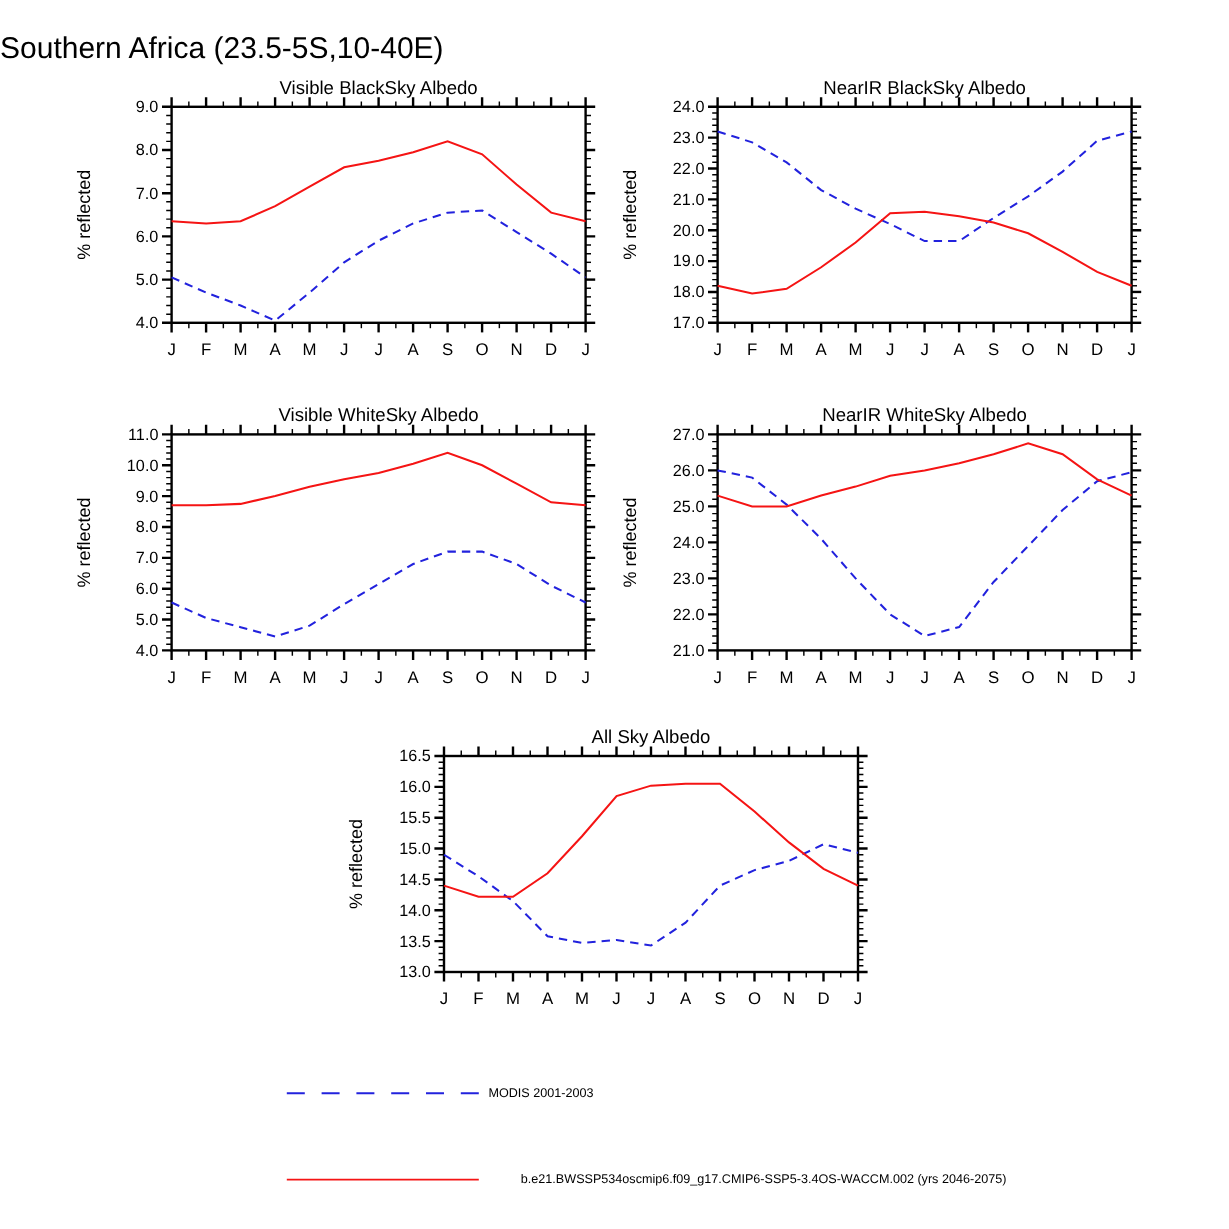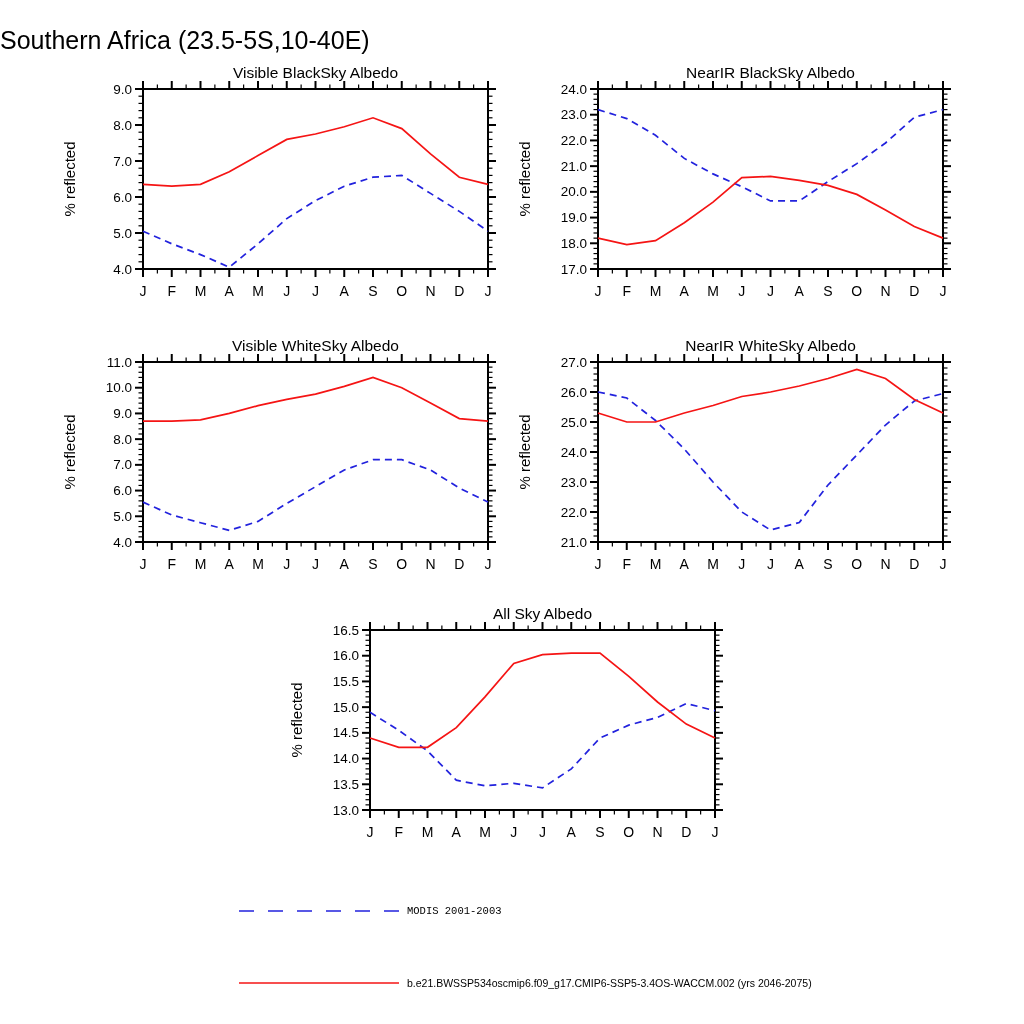--- a/index.html
+++ b/index.html
@@ -755,26 +755,26 @@
           <line x1="386.875" y1="25.5" x2="386.875" y2="30" stroke="#000000" stroke-width="1.2"></line>
           <line x1="415.625" y1="210" x2="415.625" y2="214.5" stroke="#000000" stroke-width="1.2"></line>
           <line x1="415.625" y1="25.5" x2="415.625" y2="30" stroke="#000000" stroke-width="1.2"></line>
         </g>
         <rect x="85" y="30" width="345" height="180" fill="none" stroke="#000000" stroke-width="2"></rect>
         <polyline points="85.0,112.3 113.8,130.3 142.5,150.9 171.3,180.2 200.0,185.8 228.8,183.3 257.5,187.9 286.3,168.9 315.0,138.0 343.8,125.1 372.5,117.4 401.3,103.5 430.0,110.7" fill="none" stroke="#2222dd" stroke-width="1.7" stroke-dasharray="7,5"></polyline>
         <polyline points="85.0,138.0 113.8,147.3 142.5,147.3 171.3,127.7 200.0,96.9 228.8,63.4 257.5,54.7 286.3,53.1 315.0,53.1 343.8,76.3 372.5,102.0 401.3,124.1 430.0,138.0" fill="none" stroke="#f51414" stroke-width="1.7"></polyline>
       </svg>
     </div>
 
-  <div class="legend-row" style="left:238px;top:904px;font-family:Liberation Mono, monospace;">
+  <div class="legend-row" style="left:238px;top:904px;">
     <svg width="162" height="14">
       <line id="legend-line-0" x1="1" y1="7" x2="161" y2="7" stroke-width="1.6" stroke="#2222dd" stroke-dasharray="15,14"></line>
     </svg>
     <span class="legend-label">MODIS 2001-2003</span>
   </div>
 
-  <div class="legend-row" style="left:238px;top:976px;">
+  <div class="legend-row" style="left:238px;top:976px;gap:27px;">
     <svg width="162" height="14">
       <line id="legend-line-1" x1="1" y1="7" x2="161" y2="7" stroke-width="1.6" stroke="#f51414"></line>
     </svg>
     <span class="legend-label">b.e21.BWSSP534oscmip6.f09_g17.CMIP6-SSP5-3.4OS-WACCM.002 (yrs 2046-2075)</span>
   </div>
 </div>
 
 </body></html>

